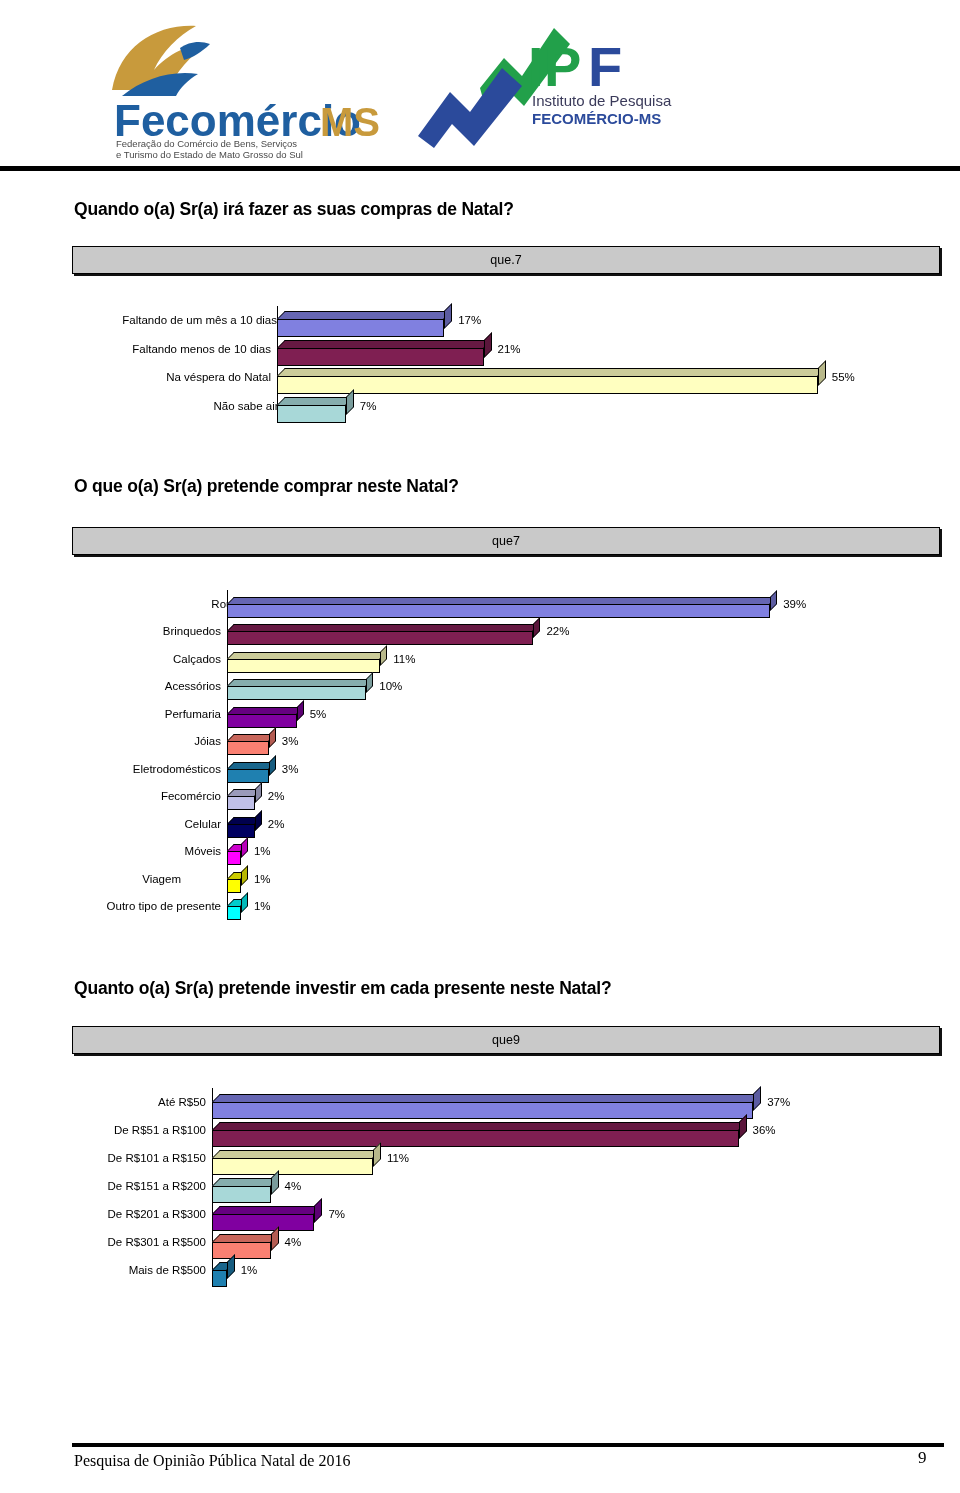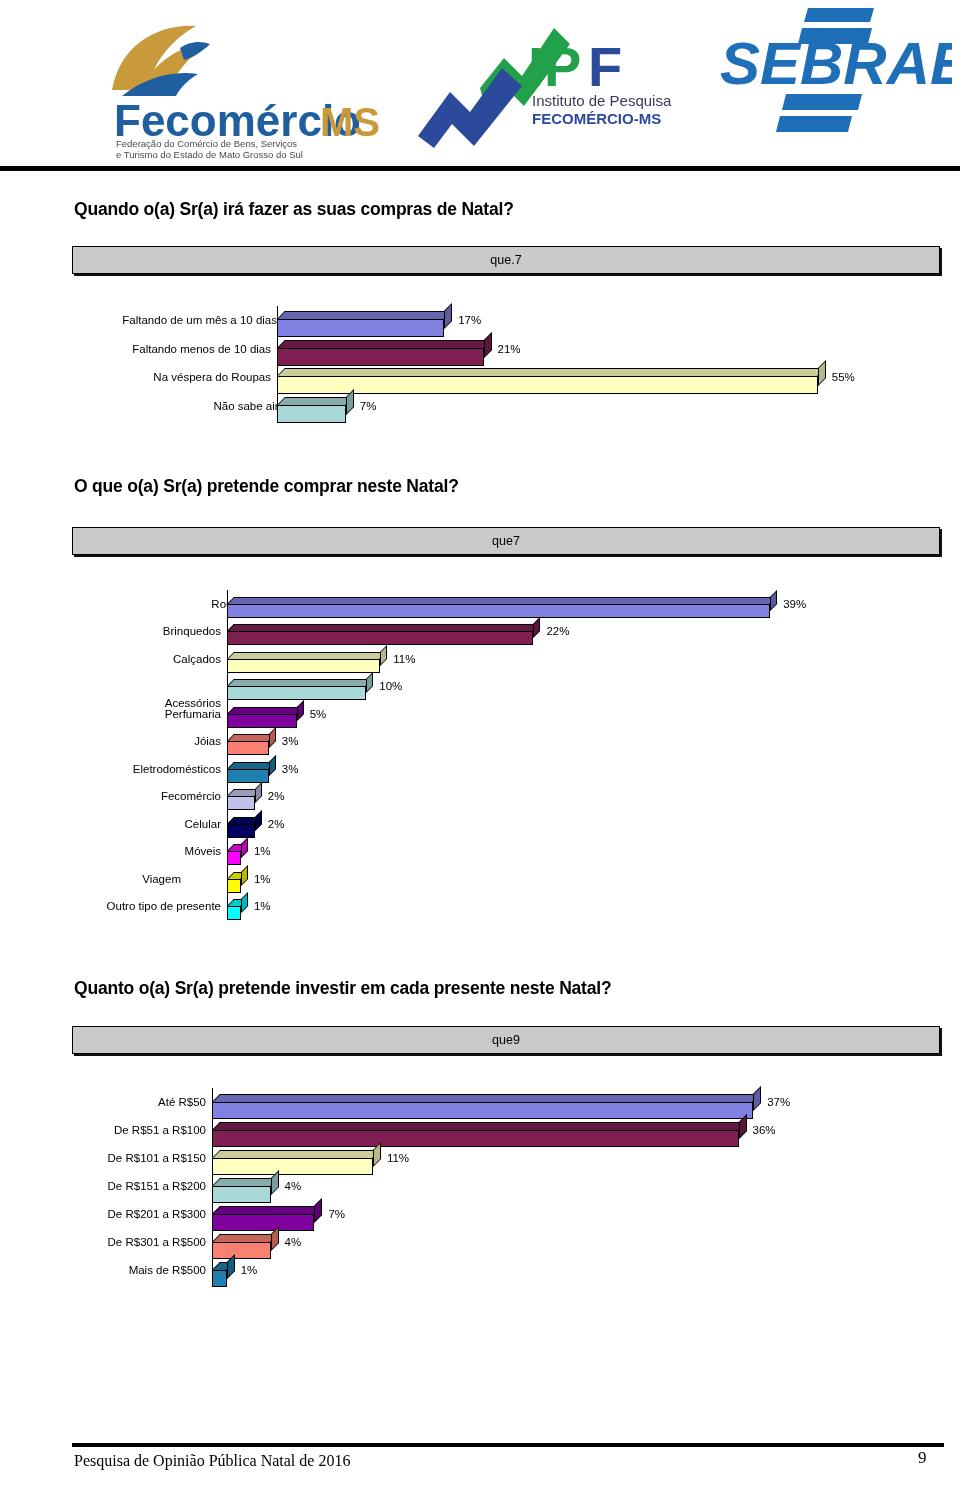--- a/index.html
+++ b/index.html
@@ -62,31 +62,20 @@
       <path d="M76 74 L100 44 L118 62 L150 14 L166 30 L120 92 L100 72 L82 96 Z" fill="#22a04a"></path>
       <path d="M14 122 L46 78 L66 98 L98 54 L118 72 L70 132 L48 110 L30 134 Z" fill="#2b4a9b"></path>
       <text x="124" y="72" font-family="Liberation Sans, sans-serif" font-size="56" font-weight="bold" fill="#22a04a">I</text>
       <text x="140" y="72" font-family="Liberation Sans, sans-serif" font-size="56" font-weight="bold" fill="#22a04a">P</text>
       <text x="184" y="72" font-family="Liberation Sans, sans-serif" font-size="56" font-weight="bold" fill="#2b4a9b">F</text>
       <text x="128" y="92" font-family="Liberation Sans, sans-serif" font-size="15" fill="#3a3a5a">Instituto de Pesquisa</text>
       <text x="128" y="110" font-family="Liberation Sans, sans-serif" font-size="15" font-weight="bold" fill="#2b4a9b">FECOMÉRCIO-MS</text>
     </svg>
   </div>
 
-  <div class="logo-sebrae">
-    <svg viewBox="0 0 240 135" width="240" height="135">
-      <g fill="#1f6fb8">
-        <polygon points="96,2 162,2 158,16 92,16"></polygon>
-        <polygon points="90,22 160,22 156,38 86,38"></polygon>
-        <polygon points="74,88 150,88 146,104 70,104"></polygon>
-        <polygon points="68,110 140,110 136,126 64,126"></polygon>
-      </g>
-      <text x="8" y="78" font-family="Liberation Sans, sans-serif" font-style="italic" font-size="60" font-weight="bold" fill="#1f6fb8">SEBRAE</text>
-    </svg>
-  </div>
 
   <div class="rule-top"></div>
 </div>
 
 <div class="sec-title" style="left:74px;top:199px;text-align:right;">Quando o(a) Sr(a) irá fazer as suas compras de Natal?</div>
 <div class="banner" style="left:72px;top:246px;width:866px;">
   <span>que.7</span>
 </div>
 <div class="chart" id="chart1" style="left:72px;top:306px;width:866px;height:114px;">
     <div class="axis" style="left: 205px; top: 0px; height: 114px;"></div>
@@ -98,21 +87,21 @@
       <div class="val" style="left: 386.167px;">17%</div>
     </div>
     <div class="row" style="position: absolute; left: 0px; top: 28.5px; height: 28.5px; width: 100%;">
       <div class="cat" style="width: 199px; right: 667px;">Faltando menos de 10 dias</div>
       <div class="bar-face" style="left: 205px; top: 13.25px; width: 206.5px; height: 18px; background: rgb(127, 31, 82);"></div>
       <div class="bar-top" style="left: 205px; top: 5.25px; width: 206.5px; height: 8px; background: rgb(102, 25, 66); transform: skewX(-45deg); transform-origin: left bottom;"></div>
       <div class="bar-side" style="left: 411.5px; top: 5.25px; width: 8px; height: 18px; background: rgb(91, 22, 59); transform: skewY(-45deg); transform-origin: left top;"></div>
       <div class="val" style="left: 425.5px;">21%</div>
     </div>
     <div class="row" style="position: absolute; left: 0px; top: 57px; height: 28.5px; width: 100%;">
-      <div class="cat" style="width: 199px; right: 667px;">Na véspera do Roupas</div>
+      <div class="cat" style="width: 199px; right: 667px;">Na véspera do Natal</div>
       <div class="bar-face" style="left: 205px; top: 13.25px; width: 540.833px; height: 18px; background: rgb(255, 255, 192);"></div>
       <div class="bar-top" style="left: 205px; top: 5.25px; width: 540.833px; height: 8px; background: rgb(204, 204, 154); transform: skewX(-45deg); transform-origin: left bottom;"></div>
       <div class="bar-side" style="left: 745.833px; top: 5.25px; width: 8px; height: 18px; background: rgb(184, 184, 138); transform: skewY(-45deg); transform-origin: left top;"></div>
       <div class="val" style="left: 759.833px;">55%</div>
     </div>
     <div class="row" style="position: absolute; left: 0px; top: 85.5px; height: 28.5px; width: 100%;">
       <div class="cat" style="width: 199px; right: 644px;">Não sabe ainda</div>
       <div class="bar-face" style="left: 205px; top: 13.25px; width: 68.8333px; height: 18px; background: rgb(168, 216, 216);"></div>
       <div class="bar-top" style="left: 205px; top: 5.25px; width: 68.8333px; height: 8px; background: rgb(134, 173, 173); transform: skewX(-45deg); transform-origin: left bottom;"></div>
       <div class="bar-side" style="left: 273.833px; top: 5.25px; width: 8px; height: 18px; background: rgb(121, 156, 156); transform: skewY(-45deg); transform-origin: left top;"></div>
@@ -141,21 +130,21 @@
       <div class="val" style="left: 474.429px;">22%</div>
     </div>
     <div class="row" style="position: absolute; left: 0px; top: 55px; height: 27.5px; width: 100%;">
       <div class="cat" style="width: 149px; right: 717px;">Calçados</div>
       <div class="bar-face" style="left: 155px; top: 13.75px; width: 153.214px; height: 14px; background: rgb(255, 255, 192);"></div>
       <div class="bar-top" style="left: 155px; top: 6.75px; width: 153.214px; height: 7px; background: rgb(204, 204, 154); transform: skewX(-45deg); transform-origin: left bottom;"></div>
       <div class="bar-side" style="left: 308.214px; top: 6.75px; width: 7px; height: 14px; background: rgb(184, 184, 138); transform: skewY(-45deg); transform-origin: left top;"></div>
       <div class="val" style="left: 321.214px;">11%</div>
     </div>
     <div class="row" style="position: absolute; left: 0px; top: 82.5px; height: 27.5px; width: 100%;">
-      <div class="cat" style="width: 149px; right: 717px; margin-top: 17px;">Acessórios</div>
+      <div class="cat" style="width: 149px; right: 717px;">Acessórios</div>
       <div class="bar-face" style="left: 155px; top: 13.75px; width: 139.286px; height: 14px; background: rgb(168, 216, 216);"></div>
       <div class="bar-top" style="left: 155px; top: 6.75px; width: 139.286px; height: 7px; background: rgb(134, 173, 173); transform: skewX(-45deg); transform-origin: left bottom;"></div>
       <div class="bar-side" style="left: 294.286px; top: 6.75px; width: 7px; height: 14px; background: rgb(121, 156, 156); transform: skewY(-45deg); transform-origin: left top;"></div>
       <div class="val" style="left: 307.286px;">10%</div>
     </div>
     <div class="row" style="position: absolute; left: 0px; top: 110px; height: 27.5px; width: 100%;">
       <div class="cat" style="width: 149px; right: 717px;">Perfumaria</div>
       <div class="bar-face" style="left: 155px; top: 13.75px; width: 69.6429px; height: 14px; background: rgb(128, 0, 160);"></div>
       <div class="bar-top" style="left: 155px; top: 6.75px; width: 69.6429px; height: 7px; background: rgb(102, 0, 128); transform: skewX(-45deg); transform-origin: left bottom;"></div>
       <div class="bar-side" style="left: 224.643px; top: 6.75px; width: 7px; height: 14px; background: rgb(92, 0, 115); transform: skewY(-45deg); transform-origin: left top;"></div>

